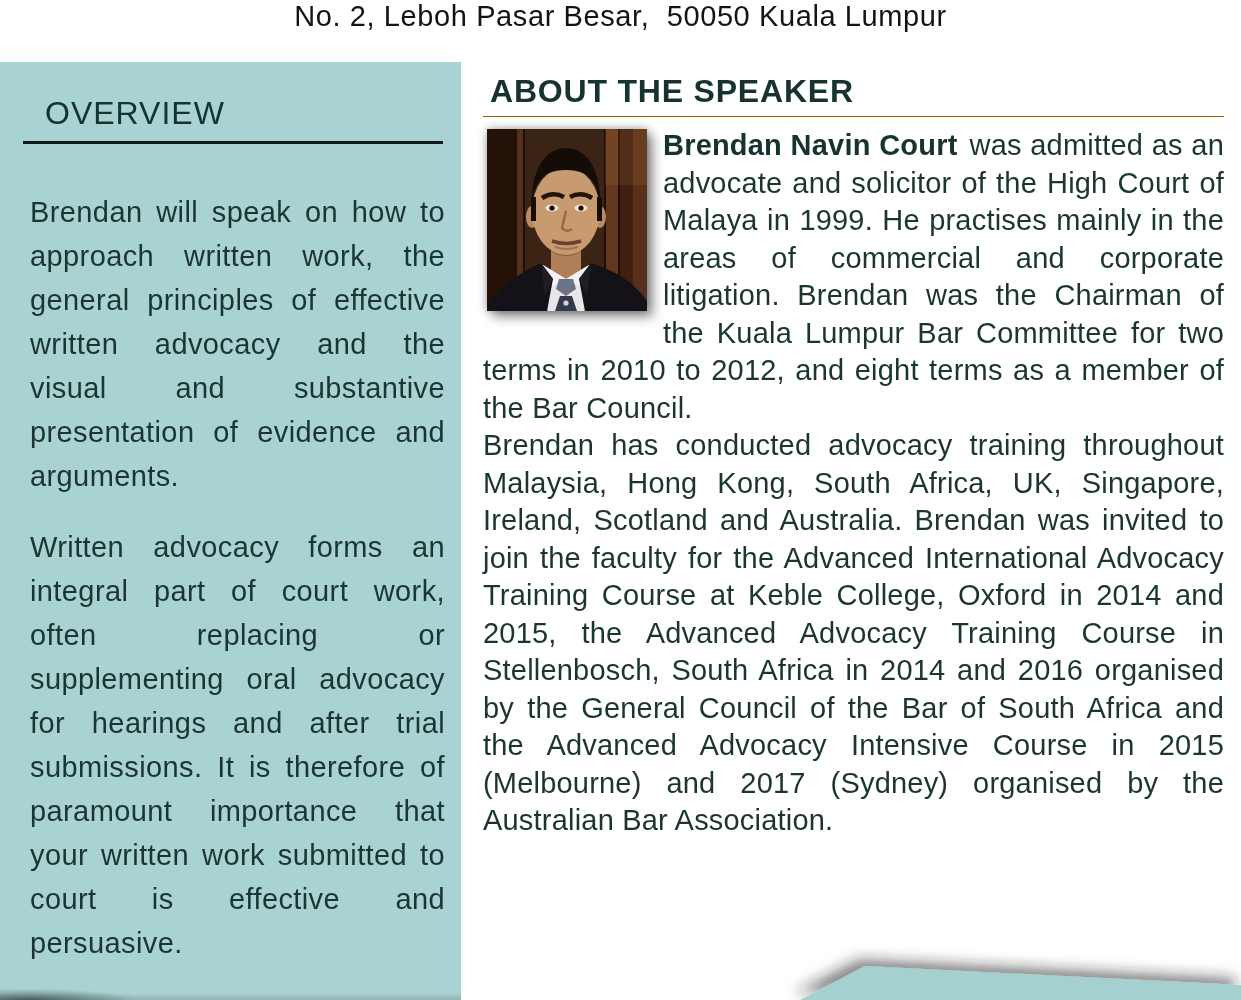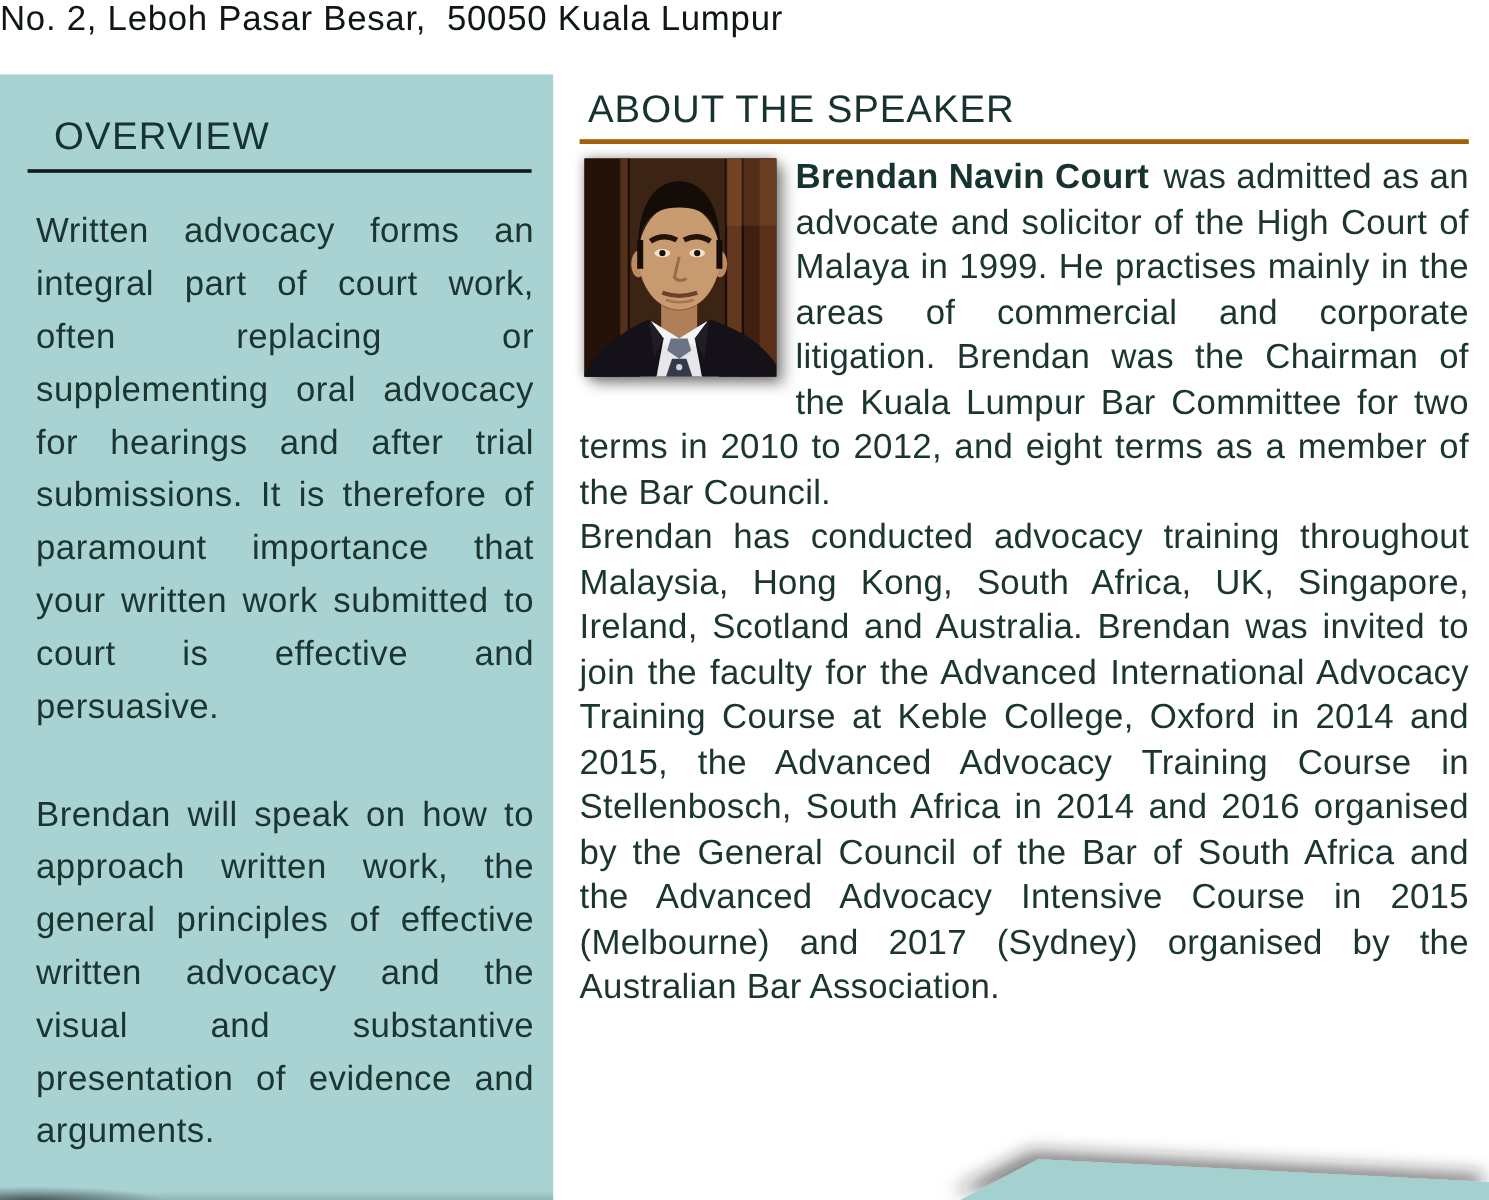--- a/index.html
+++ b/index.html
@@ -16,20 +16,21 @@
     position:relative;
     width:1241px;height:1000px;
     background:#ffffff;
     overflow:hidden;
     font-family:"Liberation Sans", sans-serif;
     color:var(--text-dark);
   }
   
   .address{
     position:absolute;top:0;left:0;right:0;
+    text-align:center;
     font-size:29px;
     letter-spacing:0.6px;
     color:var(--address-dark);
     white-space:pre;
   }
   
   .sidebar{
     position:absolute;left:0;top:62px;
     width:461px;height:938px;
     background:var(--panel-teal);
@@ -60,25 +61,25 @@
     color:var(--text-dark);
   }
   .side-para.gap{margin-top:46px;}
   
   .about{
     position:absolute;left:483px;top:73px;
     width:741px;
   }
   .about-title{
     font-size:32px;
-    font-weight:normal;
+    font-weight:bold;
     letter-spacing:0.8px;
     color:var(--heading-dark);
     padding:0 0 6px 7px;
-    border-bottom:4px solid #a16207;
+    border-bottom:1px solid #a16207;
   }
   .bio{
     margin-top:10px;
     font-size:29px;
     line-height:37.5px;
     letter-spacing:0.2px;
     text-align:justify;
     color:var(--text-dark);
   }
   .bio p{margin:0;}
@@ -103,22 +104,22 @@
 </style>
 </head>
 <body>
 
 <div class="page">
 
   <div class="address">No. 2, Leboh Pasar Besar,  50050 Kuala Lumpur</div>
 
   <aside class="sidebar">
     <h2 class="side-title">OVERVIEW</h2>
+    <p class="side-para gap">Brendan will speak on how to approach written work, the general principles of effective written advocacy and the visual and substantive presentation of evidence and arguments.</p>
     <p class="side-para">Written advocacy forms an integral part of court work, often replacing or supplementing oral advocacy for hearings and after trial submissions. It is therefore of paramount importance that your written work submitted to court is effective and persuasive.</p>
-    <p class="side-para gap">Brendan will speak on how to approach written work, the general principles of effective written advocacy and the visual and substantive presentation of evidence and arguments.</p>
     <div class="side-shadow"></div>
   </aside>
 
   <main class="about">
     <h2 class="about-title">ABOUT THE SPEAKER</h2>
 
     <div class="bio">
 
       <div class="photo">
 

